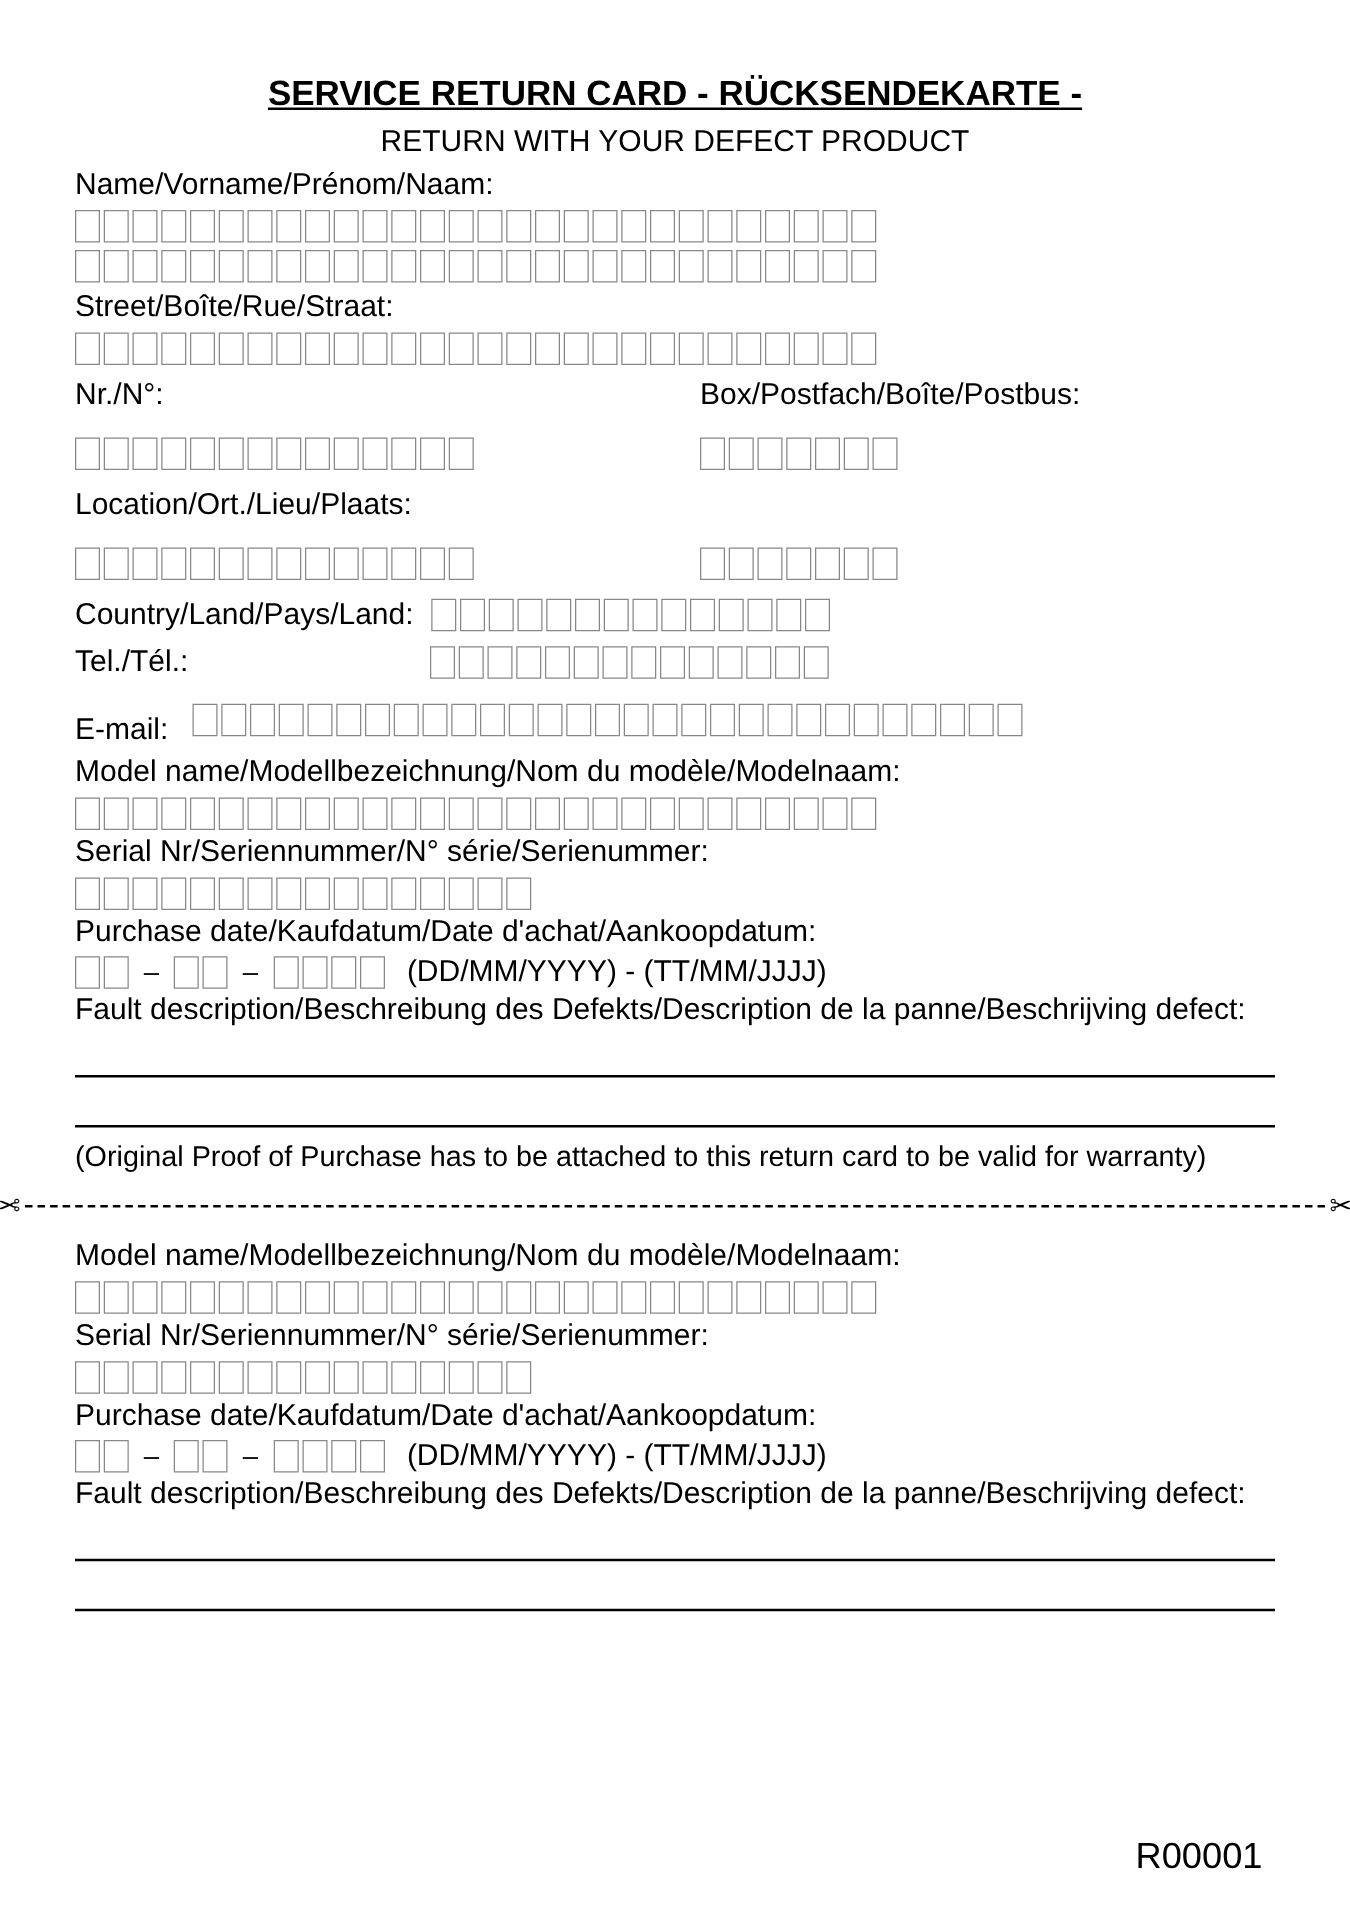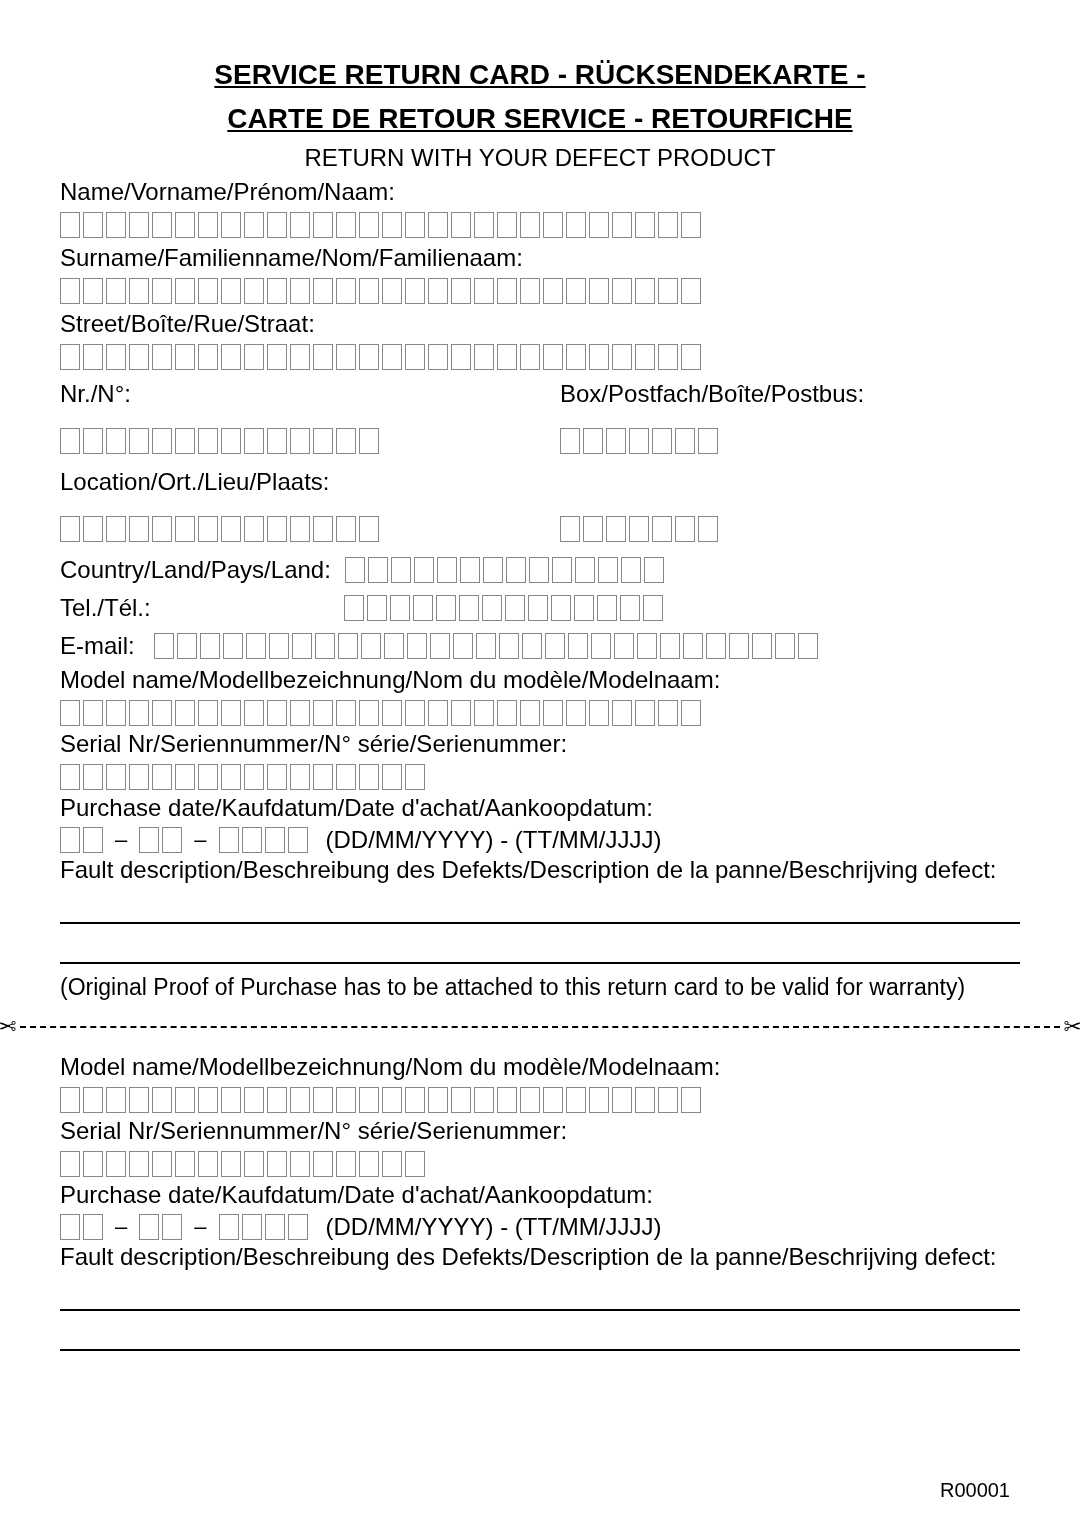--- a/index.html
+++ b/index.html
@@ -15,29 +15,28 @@
   .date-row{display:flex;align-items:center;gap:8px;margin:4px 0 2px}
   .date-sep{font-size:22px;margin:0 4px}
   .hint{font-size:24px;margin-left:10px}
   .underline{border-bottom:2px solid #000;height:22px;margin-top:16px}
   .note{font-size:23px;margin-top:10px}
   .cutline{position:relative;margin:14px -60px;height:24px;display:flex;align-items:center}
   .cutline .line{flex:1;border-top:2px dashed #000;margin:0 4px}
   .scissor{font-size:22px;line-height:1}
   .scissor.left{transform:scaleX(-1);margin-left:-2px}
   .scissor.right{margin-right:-2px}
-  .footer{position:absolute;bottom:30px;right:70px;font-size:20px}
+  .footer{position:absolute;bottom:30px;right:70px;font-size:29px}
 </style>
 </head>
 <body>
 
 <div class="page">
 
   <div class="title">SERVICE RETURN CARD - RÜCKSENDEKARTE -</div>
-  <div class="title">CARTE DE RETOUR SERVICE - RETOURFICHE</div>
 
   <div class="subtitle">RETURN WITH YOUR DEFECT PRODUCT</div>
 
   <div class="label">Name/Vorname/Prénom/Naam:</div>
   <div class="boxes">
       <div class="box"></div>
       <div class="box"></div>
       <div class="box"></div>
       <div class="box"></div>
       <div class="box"></div>
@@ -59,21 +58,20 @@
       <div class="box"></div>
       <div class="box"></div>
       <div class="box"></div>
       <div class="box"></div>
       <div class="box"></div>
       <div class="box"></div>
       <div class="box"></div>
       <div class="box"></div>
     </div>
 
-  <div class="label">Surname/Familienname/Nom/Familienaam:</div>
   <div class="boxes">
       <div class="box"></div>
       <div class="box"></div>
       <div class="box"></div>
       <div class="box"></div>
       <div class="box"></div>
       <div class="box"></div>
       <div class="box"></div>
       <div class="box"></div>
       <div class="box"></div>
@@ -243,21 +241,21 @@
         <div class="box"></div>
         <div class="box"></div>
         <div class="box"></div>
         <div class="box"></div>
         <div class="box"></div>
         <div class="box"></div>
       </div>
   </div>
 
   <div class="inline-row">
-    <div class="label" style="margin-top:0;min-width:80px">E-mail:</div>
+    <div class="label" style="margin-top:16px;min-width:80px">E-mail:</div>
     <div class="boxes" style="margin:0">
         <div class="box"></div>
         <div class="box"></div>
         <div class="box"></div>
         <div class="box"></div>
         <div class="box"></div>
         <div class="box"></div>
         <div class="box"></div>
         <div class="box"></div>
         <div class="box"></div>

